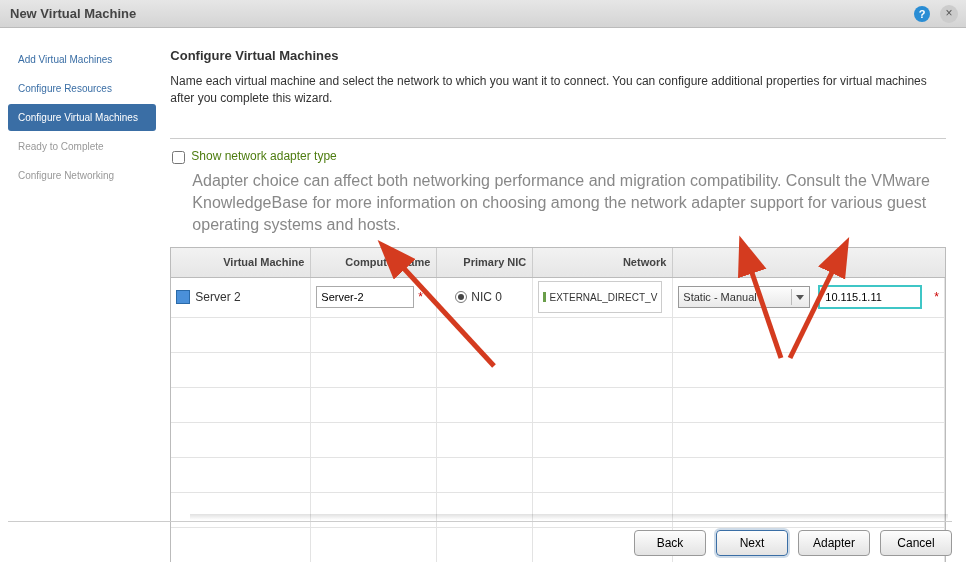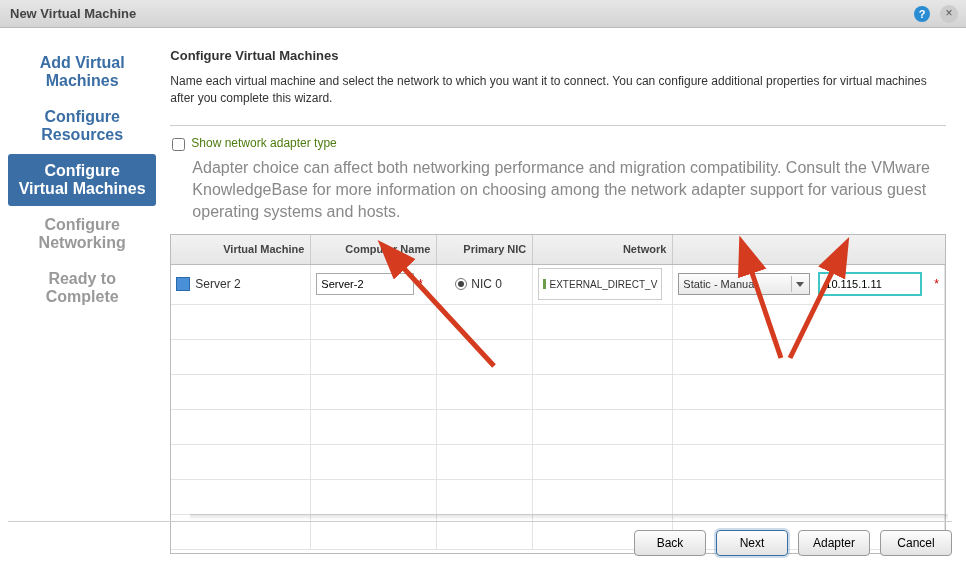--- a/index.html
+++ b/index.html
@@ -3,27 +3,27 @@
 <meta charset="utf-8">
 <style>
 * { box-sizing: border-box; margin: 0; padding: 0; }
 body { font-family: Arial, Helvetica, sans-serif; font-size: 12px; color: #333; background: #fff; width: 966px; height: 562px; overflow: hidden; position: relative; }
 .titlebar { background: linear-gradient(#e6e6e6, #d4d4d4); height: 28px; display: flex; align-items: center; padding: 0 10px; border-bottom: 1px solid #bbb; position: relative; }
 .titlebar .title { font-weight: bold; font-size: 13px; color: #444; }
 .titlebar .help-icon { position: absolute; right: 36px; width: 16px; height: 16px; border-radius: 50%; background: #2a8dd4; color: #fff; text-align: center; line-height: 16px; font-size: 11px; font-weight: bold; cursor: pointer; }
 .titlebar .close-icon { position: absolute; right: 8px; width: 18px; height: 18px; border-radius: 50%; background: #ccc; color: #555; text-align: center; line-height: 17px; font-size: 12px; cursor: pointer; }
 .main { display: flex; height: 496px; }
 .sidebar { width: 178px; padding: 18px 0 0 8px; }
-.sidebar .step { padding: 8px 10px; font-size: 16px; font-weight: bold; color: #3a6ea5; cursor: pointer; border-radius: 3px; margin-bottom: 2px; text-align: center; }
+.sidebar .step { padding: 8px 10px; font-size: 10px; font-weight: normal; color: #3a6ea5; cursor: pointer; border-radius: 3px; margin-bottom: 2px; }
 .sidebar .step.done { color: #3a6ea5; }
 .sidebar .step.active { background: #3a6ea5; color: #fff; }
 .sidebar .step.pending { color: #999; }
 .content { flex: 1; padding: 20px 20px 0 14px; position: relative; }
 .page-heading { font-weight: bold; font-size: 13px; color: #333; margin-bottom: 10px; }
-.page-desc { font-size: 12px; color: #333; line-height: 1.4; margin-bottom: 18px; }
+.page-desc { font-size: 12px; color: #333; line-height: 1.4; margin-bottom: 31px; }
 .divider { height: 1px; background: #ccc; margin-bottom: 10px; }
 .show-adapter-row { display: flex; align-items: flex-start; margin-bottom: 6px; }
 .show-adapter-row input[type=checkbox] { margin: 2px 6px 0 2px; }
 .show-adapter-row .lbl { font-size: 12px; color: #4d7c0f; }
 .adapter-hint { font-size: 16px; color: #888; margin-left: 22px; line-height: 1.4; margin-bottom: 10px; }
 .grid { border: 1px solid #bbb; border-top: 1px solid #bbb; height: 320px; overflow: hidden; }
 .grid-header { display: flex; background: linear-gradient(#f2f2f2,#e6e6e6); border-bottom: 1px solid #bbb; height: 30px; }
 .gh-cell { padding: 8px 6px; font-weight: bold; font-size: 11px; color: #444; border-right: 1px solid #ccc; text-align: right; }
 .gh-vm { width: 140px; }
 .gh-cn { width: 126px; }
@@ -65,22 +65,22 @@
   <span class="title">New Virtual Machine</span>
   <span class="help-icon">?</span>
   <span class="close-icon">×</span>
 </div>
 
 <div class="main">
   <div class="sidebar">
     <div class="step done">Add Virtual Machines</div>
     <div class="step done">Configure Resources</div>
     <div class="step active">Configure Virtual Machines</div>
+    <div class="step pending">Ready to Complete</div>
     <div class="step pending">Configure Networking</div>
-    <div class="step pending">Ready to Complete</div>
   </div>
 
   <div class="content">
     <div class="page-heading">Configure Virtual Machines</div>
     <div class="page-desc">Name each virtual machine and select the network to which you want it to connect. You can configure additional properties for virtual machines after you complete this wizard.</div>
     <div class="divider"></div>
 
     <div class="show-adapter-row">
       <input type="checkbox" style="">
       <span class="lbl">Show network adapter type</span>

